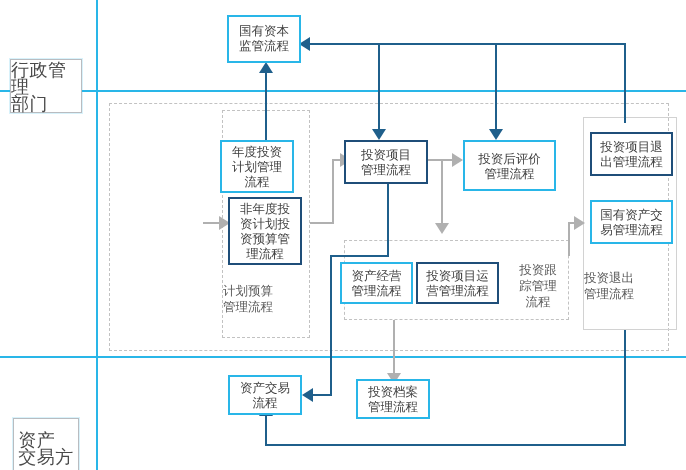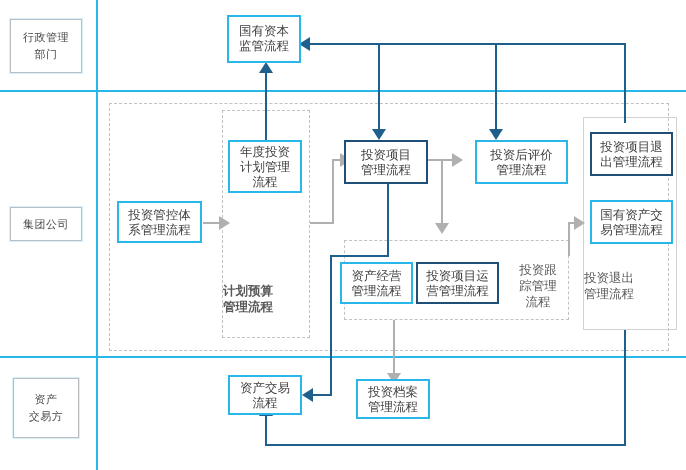--- a/index.html
+++ b/index.html
@@ -16,27 +16,28 @@
 
   
   .lane-sep{position:absolute;left:0;width:686px;height:2px;background:#29b6e8;}
   .lane-vline{position:absolute;top:0;width:2px;height:470px;background:#29b6e8;}
 
   .lane-label{
     position:absolute;
     border:1px solid #b9bcc0;
     background:#ffffff;
     color:#4a4a4a;
-    font-size:11px;
+    font-size:18px;
     line-height:17px;
-    text-align:center;
+    text-align:left;
     display:flex;align-items:center;justify-content:center;
     box-sizing:border-box;
     box-shadow:0 0 0 1px rgba(41,182,232,.18);
     letter-spacing:.5px;
+    margin-top:40px;
   }
 
   
   .group{
     position:absolute;
     border:1px dashed #c2c2c2;
     box-sizing:border-box;
     background:transparent;
   }
   .group-solid{
@@ -93,35 +94,32 @@
   <div class="lane-sep" style="top:356px;"></div>
   <div class="lane-vline" style="left:96px;"></div>
 
   <div class="lane-label" style="left:10px;top:19px;width:72px;height:54px;">
     <div>
       <div>行政管理</div>
       <div>部门</div>
     </div>
   </div>
 
-  <div class="lane-label" style="left:10px;top:207px;width:72px;height:34px;">
-    <div>集团公司</div>
-  </div>
 
   <div class="lane-label" style="left:13px;top:378px;width:66px;height:60px;">
     <div>
       <div>资产</div>
       <div>交易方</div>
     </div>
   </div>
 
   <div class="group" style="left:109px;top:103px;width:560px;height:248px;"></div>
 
   <div class="group" style="left:222px;top:110px;width:88px;height:228px;">
-    <div class="group-caption" style="top:172px;font-weight:bold;">
+    <div class="group-caption" style="top:172px;">
       <div>计划预算</div>
       <div>管理流程</div>
     </div>
   </div>
 
   <div class="group" style="left:344px;top:240px;width:225px;height:80px;">
     <div class="group-caption" style="top:21px;left:162px;width:62px;text-align:center;">
       <div>投资跟</div>
       <div>踪管理</div>
       <div>流程</div>
@@ -180,44 +178,46 @@
   <div class="ln v-gray" style="left:393px;top:320px;height:55px;"></div>
   <div class="arrow ar-down-gray" style="left:387px;top:373px;"></div>
 
   <div class="node lt" style="left:227px;top:15px;width:74px;height:48px;font-family:Liberation Serif, serif;">
     <div>
       <div>国有资本</div>
       <div>监管流程</div>
     </div>
   </div>
 
-  <div class="node lt" style="left:228px;top:140px;width:74px;height:53px;">
+  <div class="node lt" style="left:220px;top:140px;width:74px;height:53px;">
     <div>
       <div>年度投资</div>
       <div>计划管理</div>
       <div>流程</div>
     </div>
   </div>
 
-
-  <div class="node lt" style="left:117px;top:201px;width:85px;height:42px;">
-    <div>
-      <div>投资管控体</div>
-      <div>系管理流程</div>
-    </div>
-  </div>
+  <div class="node dk" style="left:228px;top:197px;width:74px;height:68px;">
+    <div>
+      <div>非年度投</div>
+      <div>资计划投</div>
+      <div>资预算管</div>
+      <div>理流程</div>
+    </div>
+  </div>
+
 
   <div class="node dk" style="left:344px;top:140px;width:84px;height:44px;">
     <div>
       <div>投资项目</div>
       <div>管理流程</div>
     </div>
   </div>
 
-  <div class="node lt" style="left:463px;top:140px;width:93px;height:44px;margin-left:12px;">
+  <div class="node lt" style="left:463px;top:140px;width:93px;height:51px;">
     <div>
       <div>投资后评价</div>
       <div>管理流程</div>
     </div>
   </div>
 
   <div class="node dk" style="left:590px;top:132px;width:83px;height:44px;">
     <div>
       <div>投资项目退</div>
       <div>出管理流程</div>

